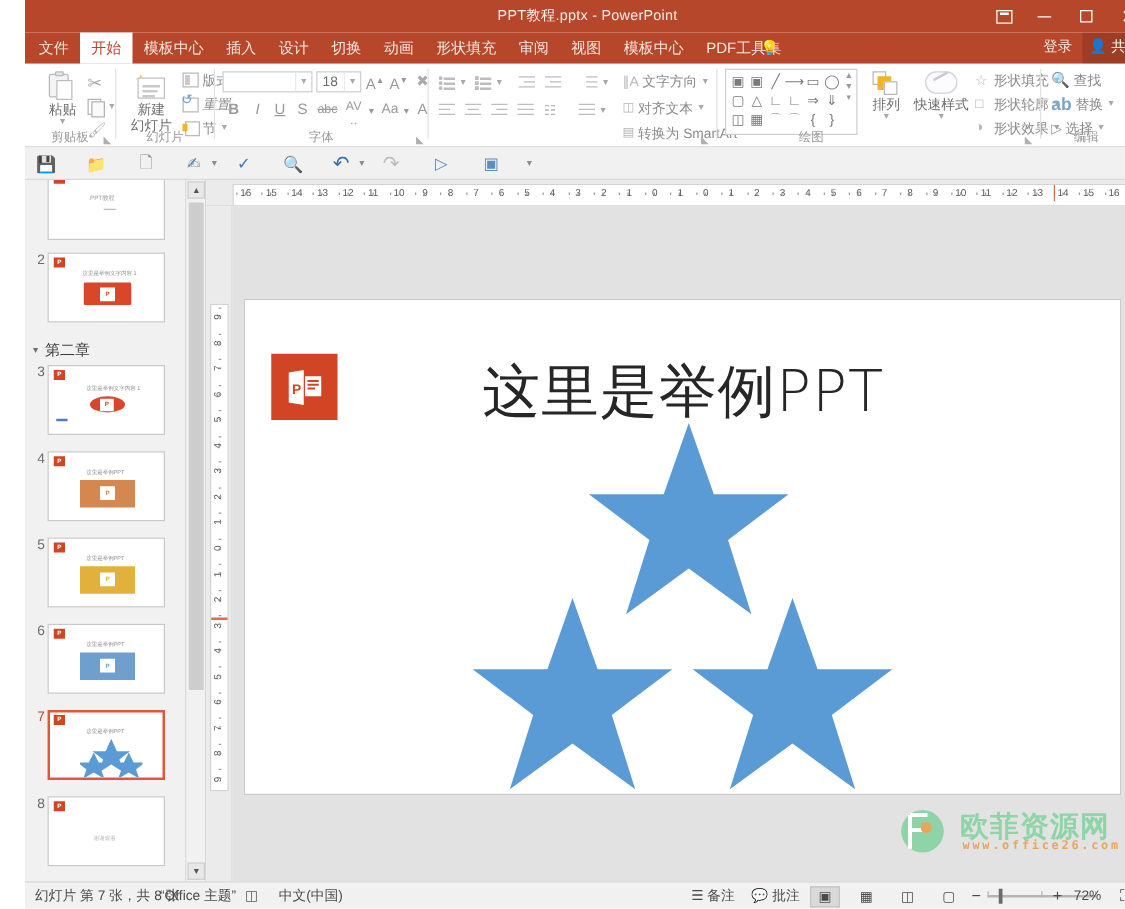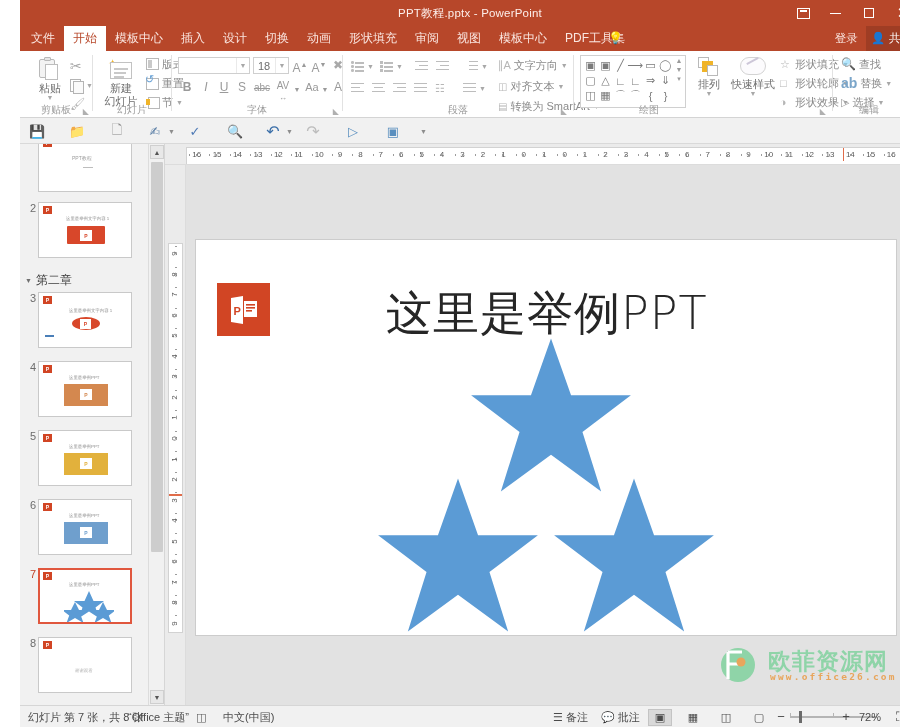--- a/index.html
+++ b/index.html
@@ -369,21 +369,21 @@
             <i class="l3"></i>
           </span>
         <span class="lbl">新建</span>
         <span class="lbl">幻灯片</span>
       </div>
       <div class="smallbtn" style="left:53px;top:5px;">
           <span class="ic-layout"></span>
           <span>版式</span>
           <span class="caret">▼</span>
         </div>
-      <div class="smallbtn" style="left:53px;top:24px;">
+      <div class="smallbtn" style="left:53px;top:24px;font-style:italic;">
           <span class="ic-reset"></span>
           <span>重置</span>
         </div>
       <div class="smallbtn" style="left:53px;top:43px;">
           <span class="ic-section"></span>
           <span>节</span>
           <span class="caret">▼</span>
         </div>
       <div class="glabel">幻灯片</div>
     </div>
@@ -512,21 +512,20 @@
           <span style="color:#b6b6b6;font-size:10px;">◫</span>
           <span>对齐文本</span>
           <span class="caret">▼</span>
         </div>
 
       <div class="smallbtn" style="left:155px;top:47px;">
           <span style="color:#b6b6b6;font-size:10px;">▤</span>
           <span>转换为 SmartArt</span>
           <span class="caret">▼</span>
         </div>
-      <div class="glabel" style="left:0;width:230px;">段落</div>
       <div class="dialoglauncher" style="right:6px;">◣</div>
     </div>
     <div class="rsep" style="left:553px;"></div>
 
     <div class="rgroup" style="left:554px;width:258px;">
       <div class="shapesbox" style="left:6px;top:4px;width:106px;height:53px;">
         <div class="shapesgrid">
           <div class="shcell">▣</div>
           <div class="shcell">▣</div>
           <div class="shcell">╱</div>

